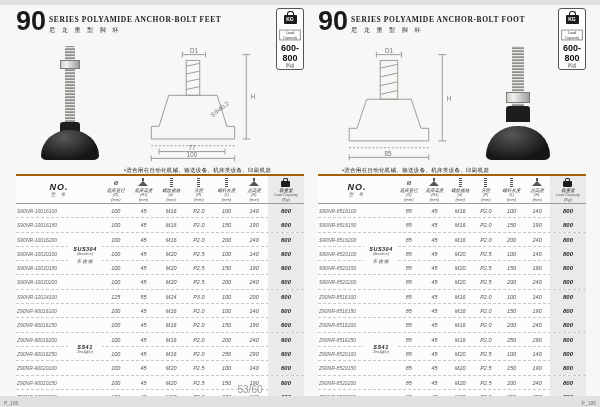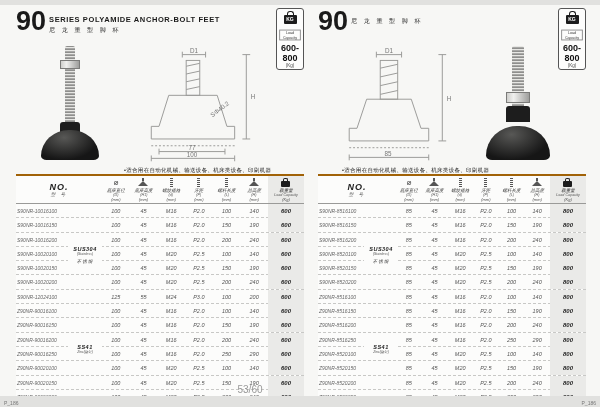--- a/index.html
+++ b/index.html
@@ -16,21 +16,21 @@
   .page-num { position:absolute; bottom:12px; left:0; width:500px; text-align:center; font-size:10px; color:#999; }
 
   .half { position:absolute; top:8px; }
   .half.left-half { left:16px; width:288px; }
   .half.right-half { left:318px; width:268px; }
 
   
   .hdr { position:relative; height:36px; }
   .series-num { font-size:27px; font-weight:bold; line-height:26px; color:#1a1a1a; float:left; }
   .title-stack { float:left; margin-left:3px; margin-top:7px; }
-  .title-en { font-size:7.5px; font-weight:bold; letter-spacing:.6px; color:#1a1a1a; }
+  .title-en { font-size:7.5px; font-weight:bold; letter-spacing:.6px; color:#1a1a1a;font-family:Liberation Serif, serif; }
   .title-cn { font-size:6px; letter-spacing:2.5px; color:#333; margin-top:2px; }
 
   .badge { position:absolute; right:0; top:0; width:28px; border:1px solid #555; border-radius:3px;
            background:#fdfdfc; text-align:center; padding:2px 1px 1px; }
   .w-icon { position:relative; width:13px; height:9px; background:#1c1c1c; border-radius:1px; margin:4px auto 1px; }
   .w-icon::before { content:""; position:absolute; top:-4px; left:3px; width:5px; height:4px;
                     border:1.5px solid #1c1c1c; border-bottom:none; border-radius:3px 3px 0 0; }
   .w-icon .kg { position:absolute; left:0; top:1px; width:13px; text-align:center; font-size:5px; color:#fff; font-weight:bold; line-height:7px;}
   .badge-label { font-size:4px; color:#333; border:0.5px solid #888; display:inline-block; padding:0 1px; transform:scale(.9); }
   .badge-range { font-size:9px; font-weight:bold; color:#111; line-height:10px; }
@@ -391,20 +391,21 @@
       <span class="l1">SS41</span>
       <span class="l2">Zinc(镀锌)</span>
     </div>
   </div>
 </div>
 
 <div class="half right-half">
   <div class="hdr">
     <div class="series-num">90</div>
     <div class="title-stack">
+      <div class="title-en">SERIES POLYAMIDE ANCHOR-BOLT FOOT</div>
       <div class="title-cn">尼 龙 重 型 脚 杯</div>
     </div>
     <div class="badge">
       <div class="w-icon">
           <span class="kg">KG</span>
         </div>
       <div class="badge-label">Load Capacity</div>
       <div class="badge-range">600-800</div>
       <div class="badge-unit">(Kg)</div>
     </div>

